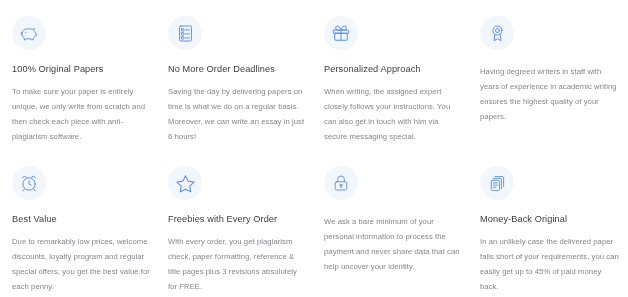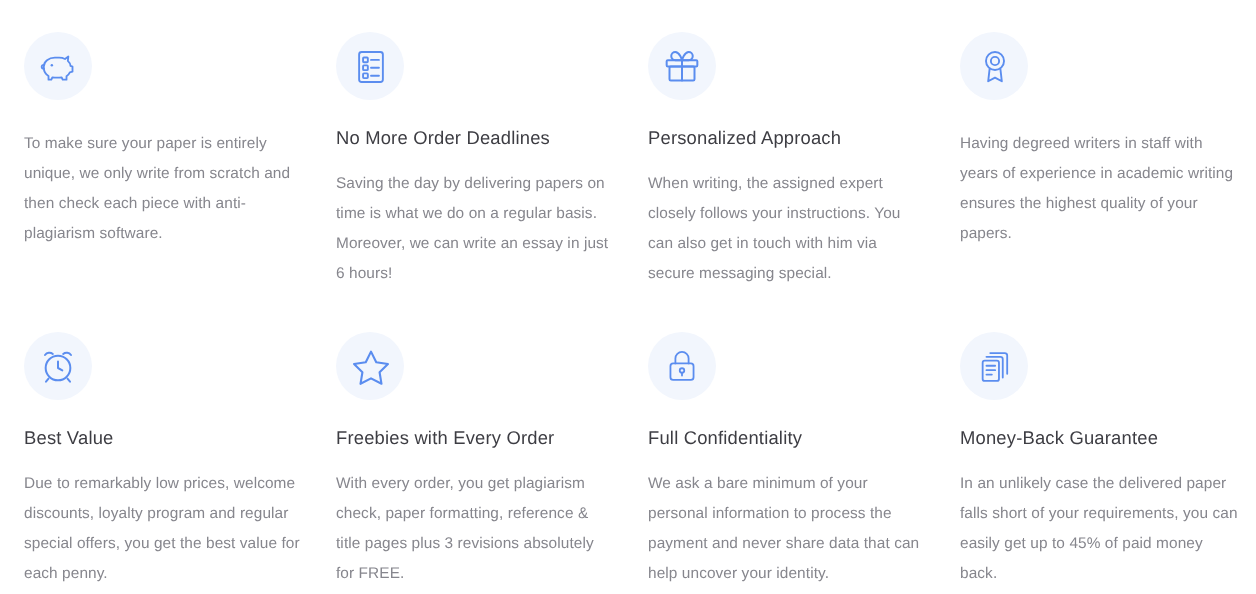--- a/index.html
+++ b/index.html
@@ -68,20 +68,21 @@
 <div class="features-grid">
 
   <div class="feature-card">
     <div class="icon-circle">
       <svg width="20" height="20" viewBox="0 0 24 24" fill="none" stroke="#5b8def" stroke-width="1.1" stroke-linecap="round" stroke-linejoin="round">
         <path d="M3.5 12.2c0-2.9 2.9-5.2 6.6-5.2h2.6c1.3 0 2.5.3 3.5.8l2-1.5-.3 2.6c.9.8 1.5 1.9 1.6 3l1.2.5v3l-1.6.4c-.4.9-1.1 1.7-2 2.3v2.1h-2.3l-.6-1.3c-.5.1-1 .1-1.5.1h-2.6c-.5 0-1 0-1.5-.1l-.6 1.3H6.3v-2.2c-1.7-1.1-2.8-2.9-2.8-4.8z"></path>
         <circle cx="8.3" cy="11.5" r="0.75" fill="#5b8def" stroke="none"></circle>
         <path d="M3.6 11.3c-.8 0-1.4.5-1.4 1.2s.6 1.2 1.4 1.2"></path>
       </svg>
     </div>
+    <div class="feature-title">100% Original Papers</div>
     <div class="feature-desc">To make sure your paper is entirely unique, we only write from scratch and then check each piece with anti-plagiarism software.</div>
   </div>
 
   <div class="feature-card">
     <div class="icon-circle">
       <svg width="19" height="19" viewBox="0 0 24 24" fill="none" stroke="#5b8def" stroke-width="1.2" stroke-linecap="round" stroke-linejoin="round">
         <rect x="4.5" y="2.5" width="15" height="19" rx="1.6"></rect>
         <rect x="7" y="6" width="3" height="3" rx="0.5"></rect>
         <rect x="7" y="11" width="3" height="3" rx="0.5"></rect>
         <rect x="7" y="16" width="3" height="3" rx="0.5"></rect>
@@ -146,32 +147,31 @@
 
   <div class="feature-card">
     <div class="icon-circle">
       <svg width="18" height="18" viewBox="0 0 24 24" fill="none" stroke="#5b8def" stroke-width="1.2" stroke-linecap="round" stroke-linejoin="round">
         <rect x="4.3" y="10.3" width="15.4" height="11" rx="1.8"></rect>
         <path d="M7.6 10.3V7a4.4 4.4 0 018.8 0v3.3"></path>
         <circle cx="12" cy="15" r="1.5"></circle>
         <line x1="12" y1="16.5" x2="12" y2="18.4"></line>
       </svg>
     </div>
-    <div class="feature-title">Full Confidentiality</div>
     <div class="feature-desc">We ask a bare minimum of your personal information to process the payment and never share data that can help uncover your identity.</div>
   </div>
 
   <div class="feature-card">
     <div class="icon-circle">
       <svg width="19" height="19" viewBox="0 0 24 24" fill="none" stroke="#5b8def" stroke-width="1.15" stroke-linecap="round" stroke-linejoin="round">
         <path d="M9 3.2h9.2a1.5 1.5 0 011.5 1.5v11.6"></path>
         <path d="M6.6 5.6h8.8a1.5 1.5 0 011.5 1.5v11.6"></path>
         <rect x="4.2" y="8" width="10.3" height="12.8" rx="1.3"></rect>
         <line x1="6.6" y1="11.2" x2="12.1" y2="11.2"></line>
         <line x1="6.6" y1="14" x2="12.1" y2="14"></line>
         <line x1="6.6" y1="16.8" x2="10" y2="16.8"></line>
       </svg>
     </div>
-    <div class="feature-title">Money-Back Guarantee</div>
+    <div class="feature-title">Money-Back Original</div>
     <div class="feature-desc">In an unlikely case the delivered paper falls short of your requirements, you can easily get up to 45% of paid money back.</div>
   </div>
 
 </div>
 
 </body></html>

